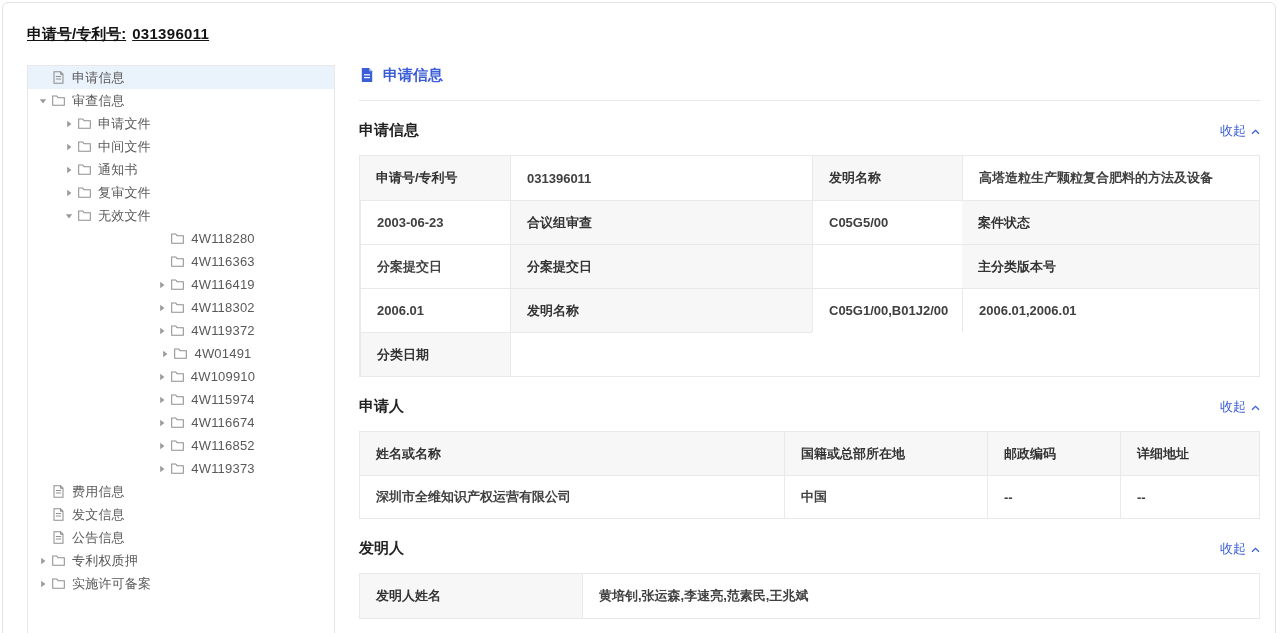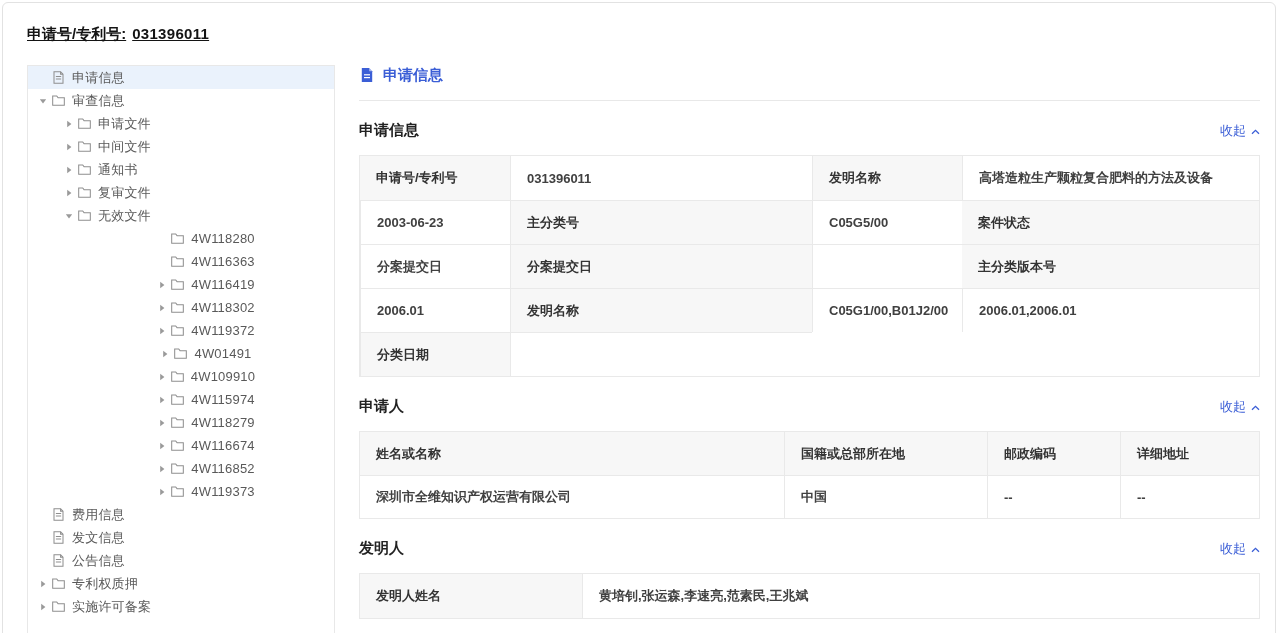--- a/index.html
+++ b/index.html
@@ -237,33 +237,20 @@
         <span class="caret">
           <svg width="8" height="8" viewBox="0 0 8 8">
             <path d="M2.2 .8l4.2 3.2-4.2 3.2z" fill="#9a9a9a"></path>
           </svg>
         </span>
         <span class="ticon">
           <svg width="15" height="15" viewBox="0 0 16 16" fill="none" stroke="#8f8f8f" stroke-width="1.1">
             <path d="M1.8 13V3.2h4.3l1.4 1.8h6.7V13z"></path>
           </svg>
         </span>
-        <span class="tlabel">4W118279</span>
-      </div>
-      <div class="tree-row d2">
-        <span class="caret">
-          <svg width="8" height="8" viewBox="0 0 8 8">
-            <path d="M2.2 .8l4.2 3.2-4.2 3.2z" fill="#9a9a9a"></path>
-          </svg>
-        </span>
-        <span class="ticon">
-          <svg width="15" height="15" viewBox="0 0 16 16" fill="none" stroke="#8f8f8f" stroke-width="1.1">
-            <path d="M1.8 13V3.2h4.3l1.4 1.8h6.7V13z"></path>
-          </svg>
-        </span>
         <span class="tlabel">4W116674</span>
       </div>
       <div class="tree-row d2">
         <span class="caret">
           <svg width="8" height="8" viewBox="0 0 8 8">
             <path d="M2.2 .8l4.2 3.2-4.2 3.2z" fill="#9a9a9a"></path>
           </svg>
         </span>
         <span class="ticon">
           <svg width="15" height="15" viewBox="0 0 16 16" fill="none" stroke="#8f8f8f" stroke-width="1.1">
@@ -371,21 +358,21 @@
             </svg>
         </span>
       </span>
     </div>
     <div class="tbl kv4">
         <div class="cell lab">申请号/专利号</div>
         <div class="cell bl">031396011</div>
         <div class="cell lab bl">发明名称</div>
         <div class="cell bl">高塔造粒生产颗粒复合肥料的方法及设备</div>
         <div class="cell bl bt">2003-06-23</div>
-        <div class="cell lab bl bt">主分类号</div>
+        <div class="cell lab bl bt">合议组审查</div>
         <div class="cell bl bt">C05G5/00</div>
         <div class="cell lab bt">案件状态</div>
         <div class="cell bl bt">分案提交日</div>
         <div class="cell lab bl bt">分案提交日</div>
         <div class="cell bl bt"></div>
         <div class="cell lab bt">主分类版本号</div>
         <div class="cell bl bt">2006.01</div>
         <div class="cell lab bl bt">发明名称</div>
         <div class="cell bl bt">C05G1/00,B01J2/00</div>
         <div class="cell bl bt">2006.01,2006.01</div>

